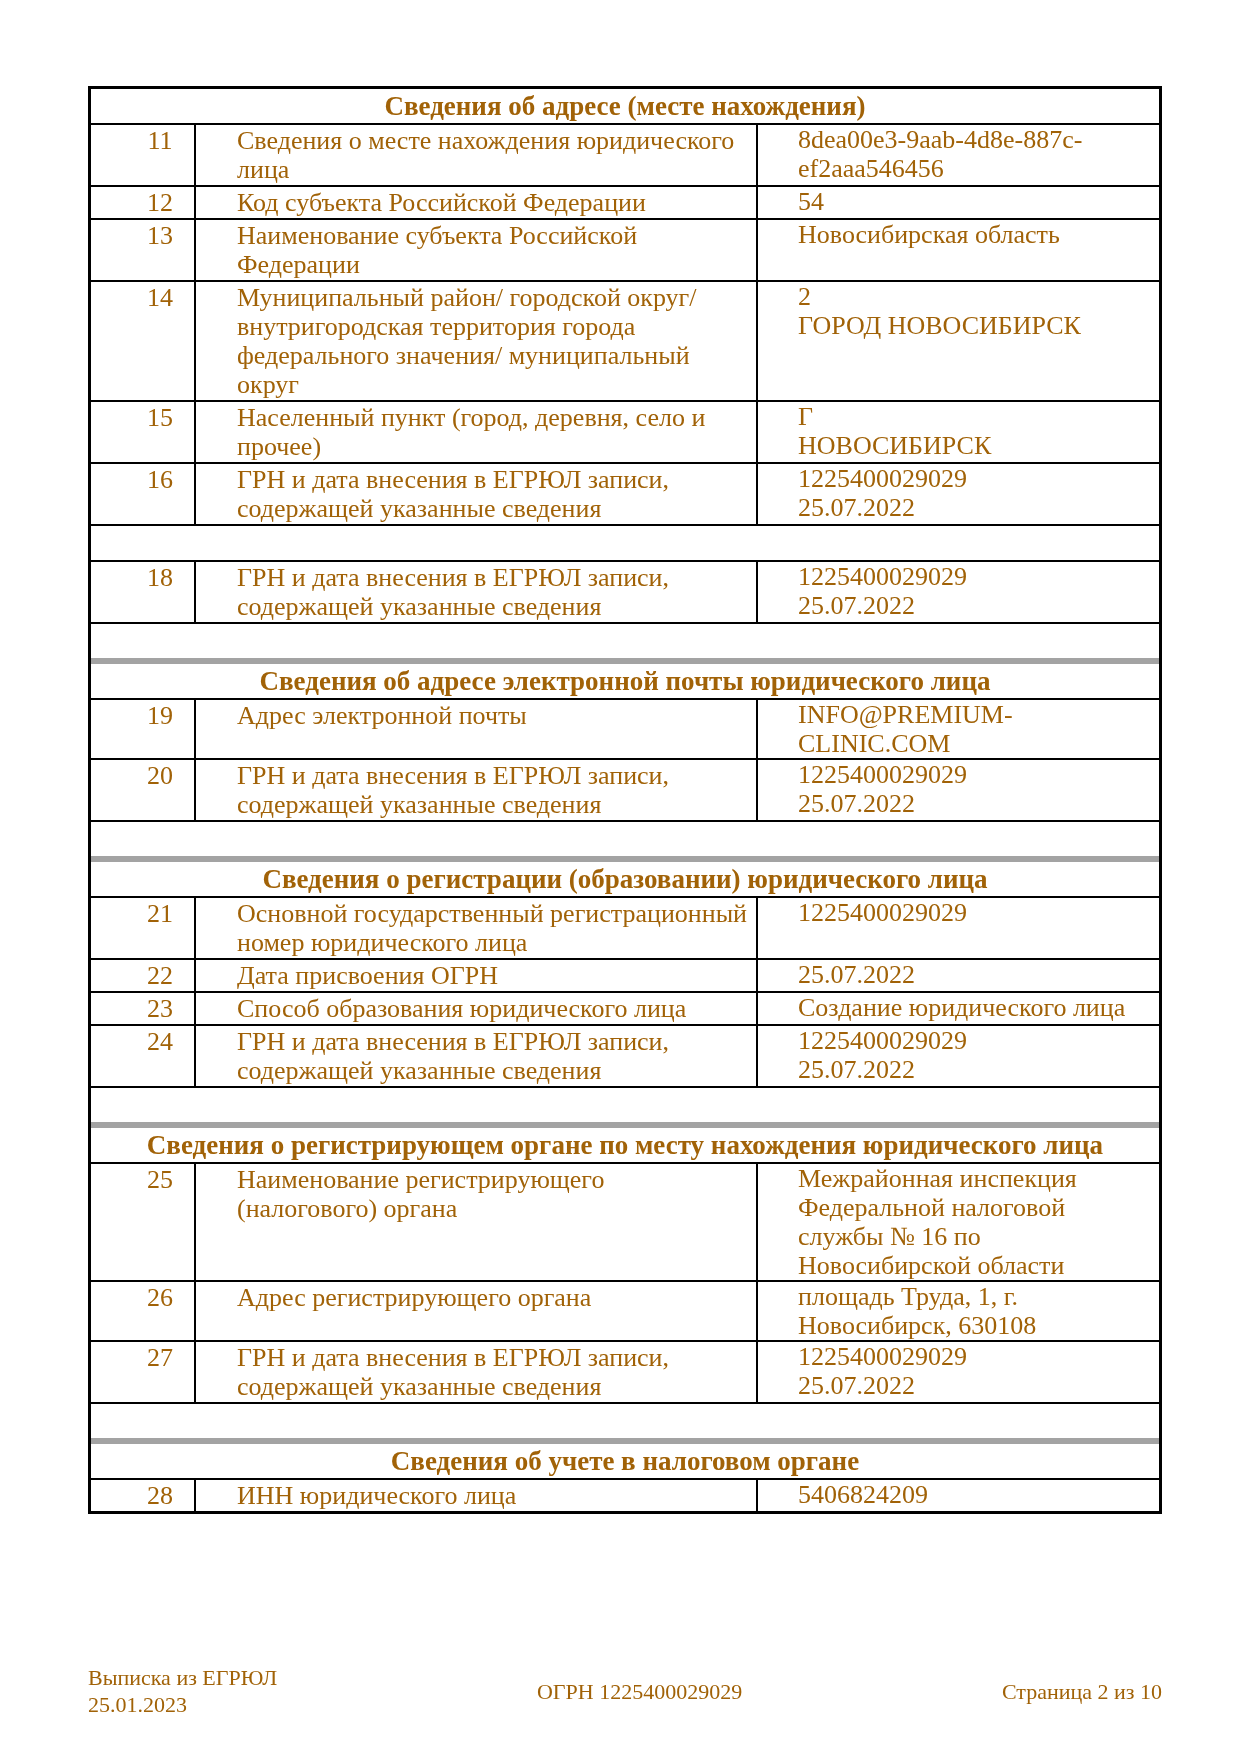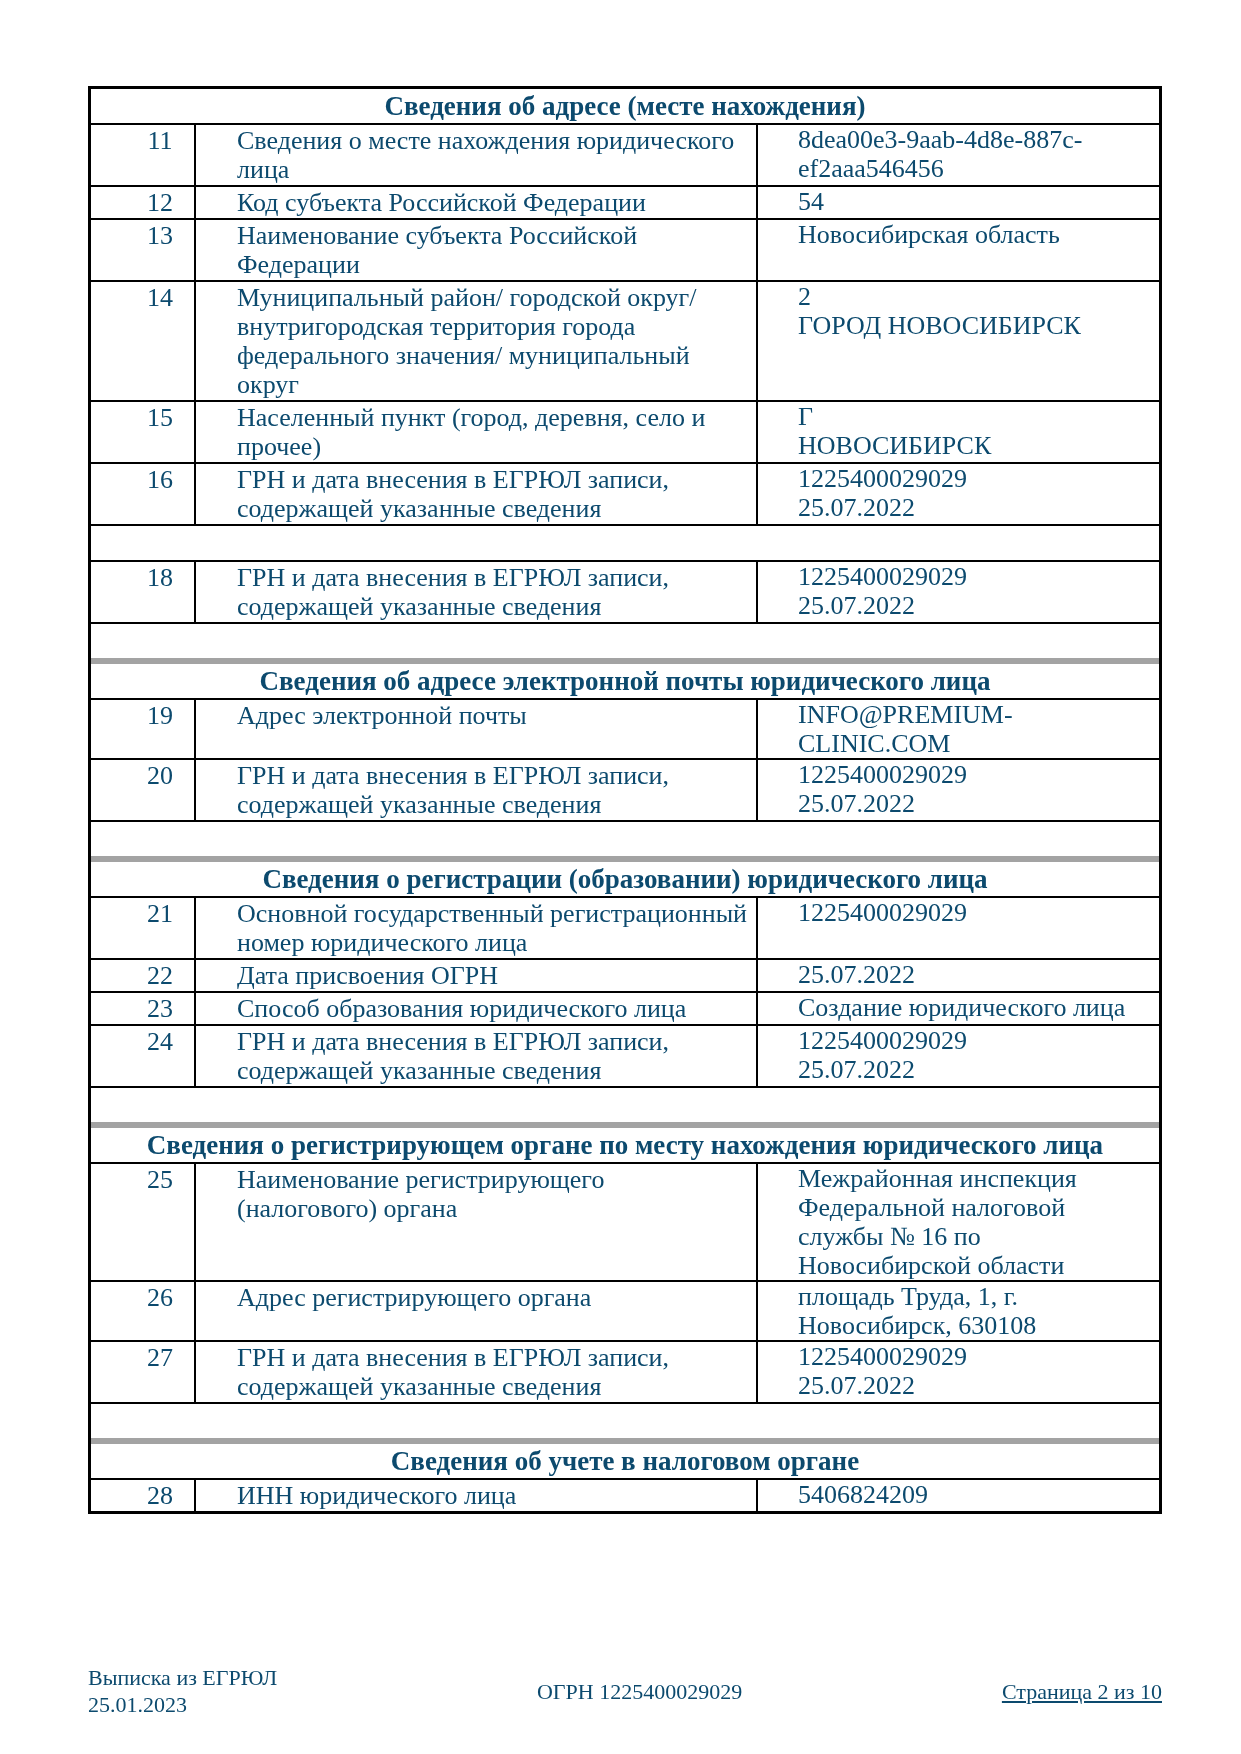--- a/index.html
+++ b/index.html
@@ -1,21 +1,21 @@
 <!DOCTYPE html>
 <html><head>
 <meta charset="utf-8">
 <style>
   html,body { margin:0; padding:0; background:#e8e8e8; }
   .page {
     position:relative;
     width:1241px; height:1754px;
     background:#ffffff;
     font-family:"Liberation Serif", serif;
-    color:#0c4a6e;
+    color:#a16207;
     margin:0 auto;
     overflow:hidden;
   }
   .doc-table {
     position:absolute;
     left:88px; top:86px;
     width:1074px;
     border:3px solid #000;
     box-sizing:border-box;
     background:#fff;
@@ -65,21 +65,21 @@
     left:88px; top:1664px;
     width:1074px;
     display:flex;
     justify-content:space-between;
     align-items:center;
     font-size:22px;
     line-height:27px;
   }
   .footer .fleft { text-align:left; }
   .footer .fcenter { text-align:center; }
-  .footer .fright { text-align:right;text-decoration:underline; }
+  .footer .fright { text-align:right; }
 </style>
 </head>
 <body>
 
 <div class="page">
 
   <div class="doc-table">
 
     <div class="theader">Сведения об адресе (месте нахождения)</div>
 

